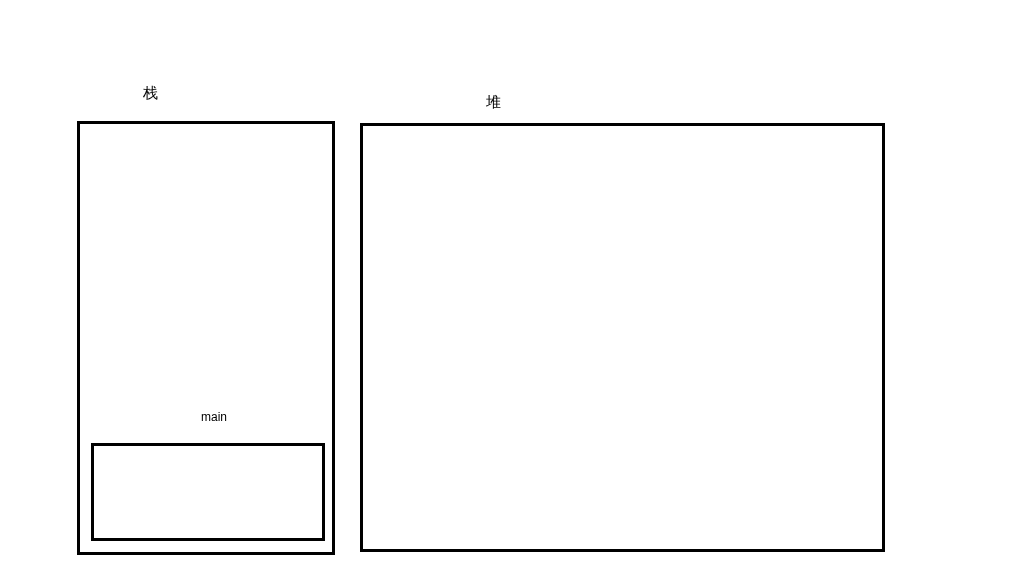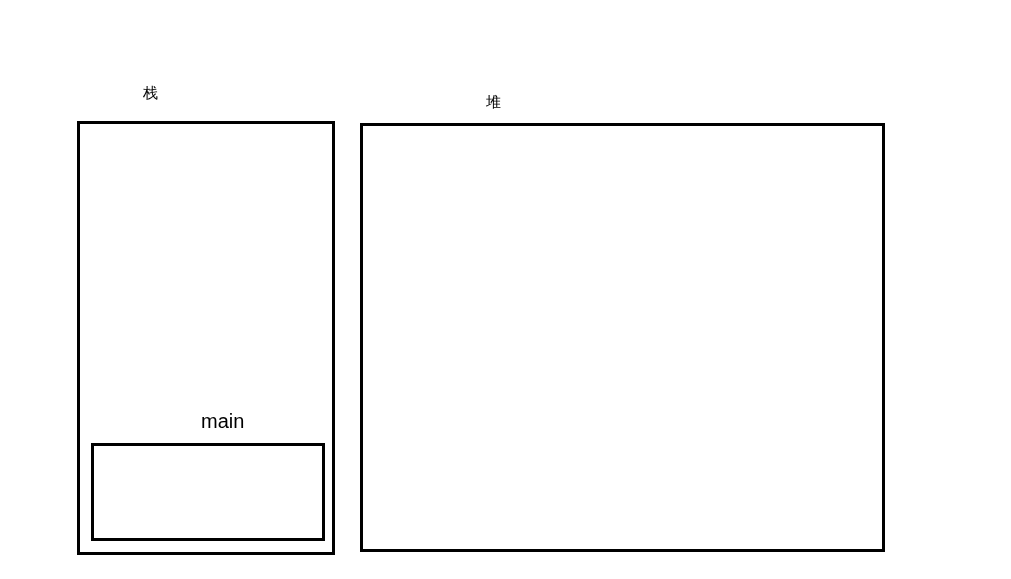--- a/index.html
+++ b/index.html
@@ -52,21 +52,21 @@
     font-size: 15px;
   }
   .heap-label {
     left: 486px;
     top: 94px;
     font-size: 15px;
   }
   .main-label {
     left: 201px;
     top: 411px;
-    font-size: 20px;
+    font-size: 12px;
   }
 </style>
 </head>
 <body>
 
 <div class="canvas">
 
   <div class="label stack-label">栈</div>
 
   <div class="box stack-box"></div>

